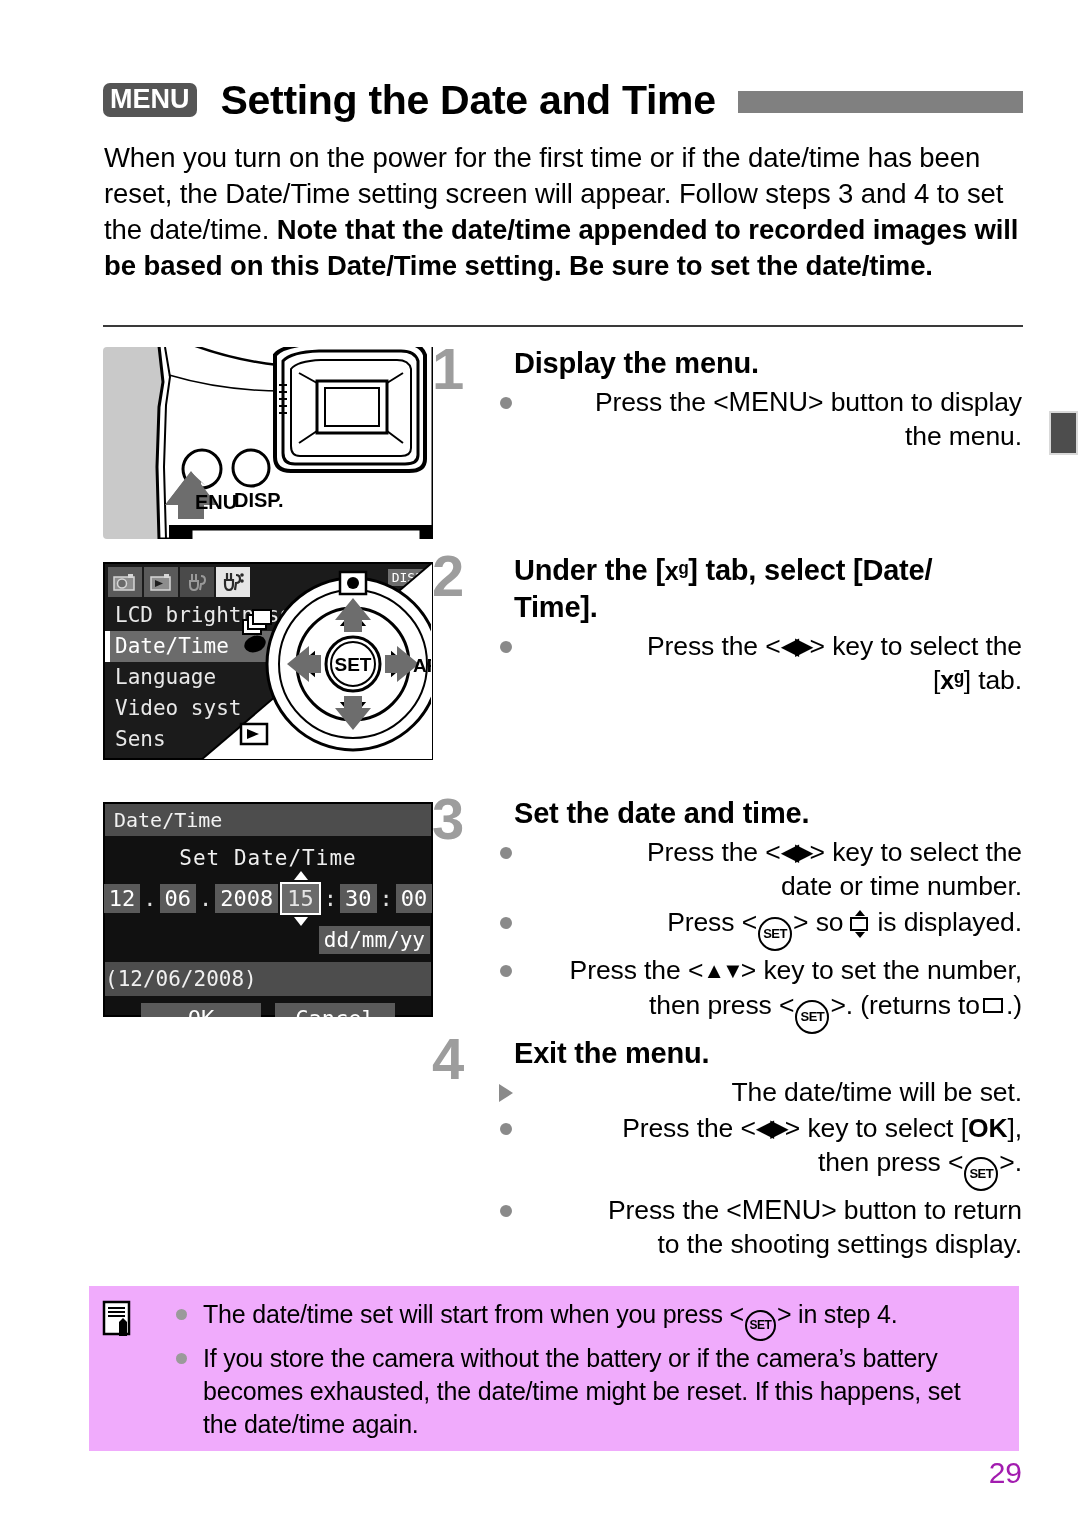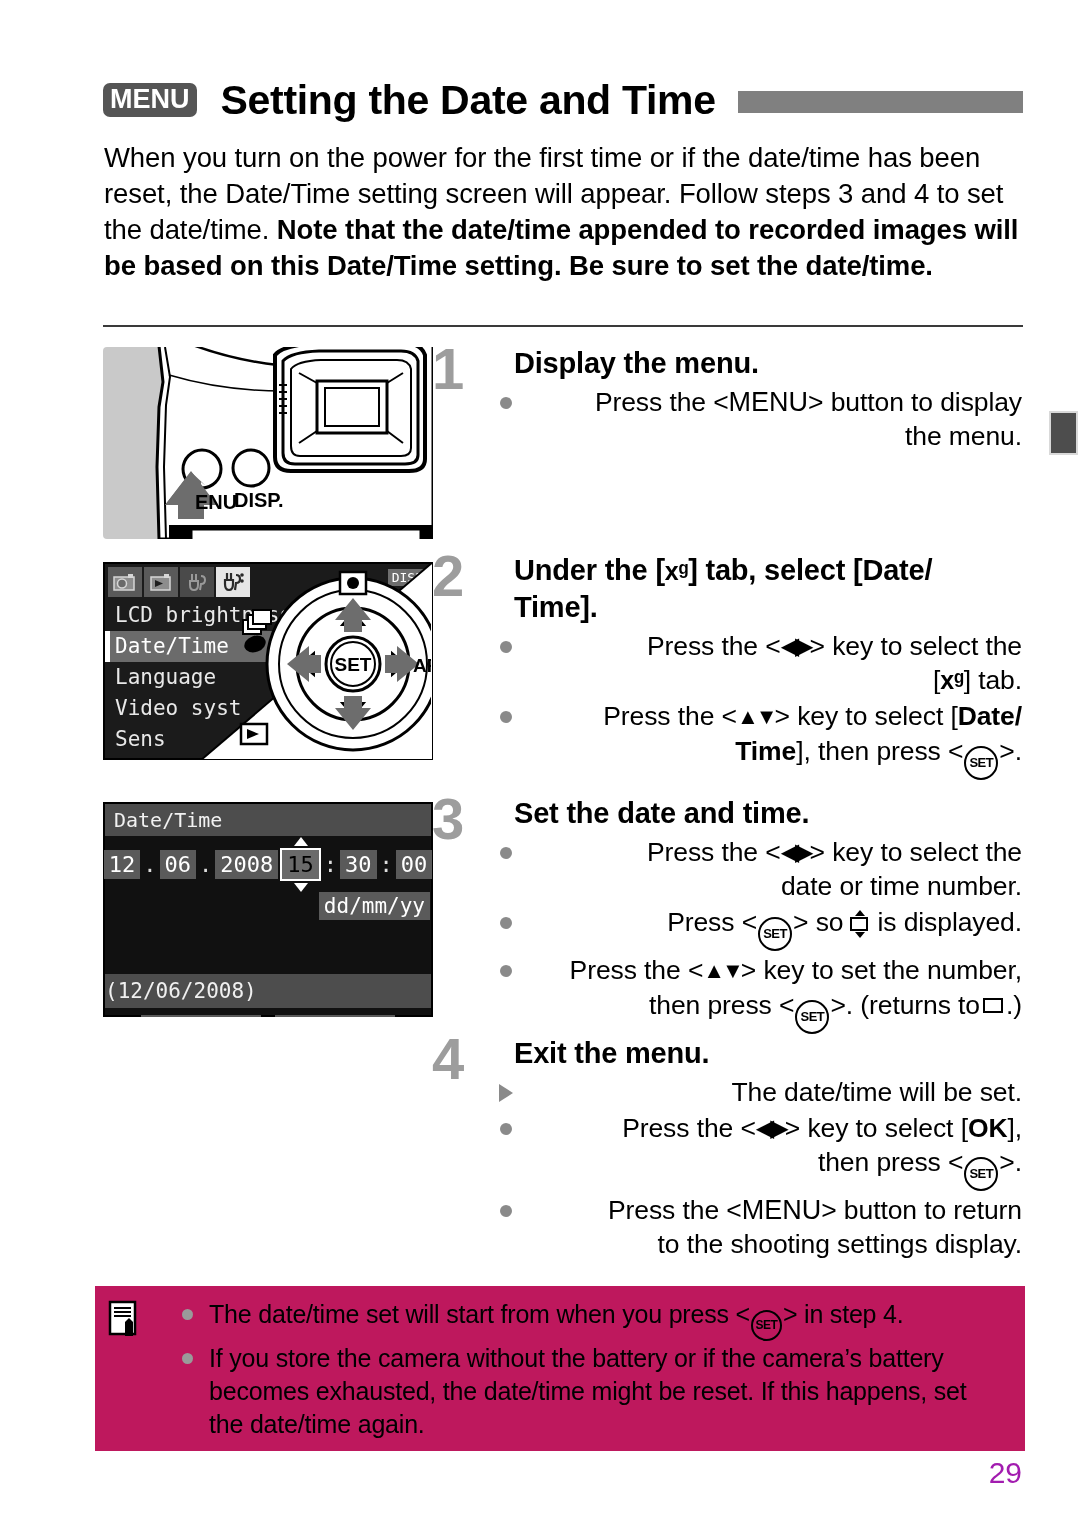--- a/index.html
+++ b/index.html
@@ -153,21 +153,21 @@
   }
   .dt-body { position:relative; height:126px; background:#111; }
   .dt-sub { text-align:center; font-size:21px; padding-top:10px; letter-spacing:1px;}
   .dt-fields {
     display:flex; align-items:center; justify-content:center;
     margin-top:12px; font-size:22px; gap:0px;
   }
   .chip { background:#5a5a5a; color:#fff; padding:2px 5px; margin:0 1px; }
   .sep { padding:0 2px; color:#ddd; }
   .chip-sel {
-    background:#6a6a6a; color:#000000; padding:2px 5px; margin:0 1px;
+    background:#6a6a6a; color:#e5e5e5; padding:2px 5px; margin:0 1px;
     border:2px solid #ffffff; position:relative;
   }
   .arrow-up, .arrow-dn {
     position:absolute; left:50%; transform:translateX(-50%);
     width:0; height:0; border-left:7px solid transparent; border-right:7px solid transparent;
   }
   .arrow-up { top:-13px; border-bottom:9px solid #ffffff; }
   .arrow-dn { bottom:-13px; border-top:9px solid #ffffff; }
   .dt-format { text-align:right; margin-top:13px; }
   .dt-format .chip { font-size:21px; }
@@ -243,23 +243,23 @@
 
   
   .edge-tab {
     position:absolute; left:1049px; top:411px;
     width:29px; height:44px; background:#4d4d4d;
     border:2px solid #d9d9d9; box-sizing:border-box;
   }
 
   
   .note {
-    position:absolute; left:95px; top:1286px;
+    position:absolute; left:89px; top:1286px;
     width:930px; height:165px;
-    background:#be185d;
+    background:#f0abfc;
   }
   .note-icon {
     position:absolute; left:13px; top:14px; width:32px; height:38px;
   }
   .note-list { position:absolute; left:82px; top:12px; right:18px; }
   .note-row {
     position:relative; padding-left:32px;
     font-size:25px; line-height:33px; margin-bottom:1px;
     letter-spacing:-0.2px;
   }
@@ -414,20 +414,21 @@
       <rect x="6" y="156" width="26" height="20" fill="#ffffff" stroke="#000" stroke-width="2.5"></rect>
       <path d="M12 161 L24 166 L12 171 Z" fill="#000"></path>
     </svg>
   </div>
 </div>
 
 <div class="fig" id="fig-datetime">
   <div class="dt">
     <div class="dt-title">Date/Time</div>
     <div class="dt-body">
+      <div class="dt-sub">Set Date/Time</div>
       <div class="dt-fields">
         <span class="chip">12</span>
         <span class="sep">.</span>
         <span class="chip">06</span>
         <span class="sep">.</span>
         <span class="chip">2008</span>
         <span style="width:24px;display:inline-block"></span>
         <span class="chip-sel">
           <span class="arrow-up"></span>
           <span>15</span>
@@ -467,25 +468,20 @@
   <div class="step-head">
     <span>Under the [</span><span class="tab-glyph">xᵍ</span><span>] tab, select [Date/</span><br>
     <span>Time].</span>
   </div>
   <div class="step-body">
     <div class="bullet-row">
       <span class="dot"></span>
       <span>Press the &lt;</span><span class="lr-glyph">◀▶</span><span>&gt; key to select the</span><br>
       <span>[</span><span class="tab-glyph">xᵍ</span><span>] tab.</span>
     </div>
-    <div class="bullet-row">
-      <span class="dot"></span>
-      <span>Press the &lt;</span><span class="ud-glyph">▲▼</span><span>&gt; key to select [</span><b>Date/</b><br>
-      <b>Time</b><span>], then press &lt;</span><span class="set-glyph">SET</span><span>&gt;.</span>
-    </div>
   </div>
 </div>
 
 <div class="step" style="top:795px;">
   <div class="step-num">3</div>
   <div class="step-head">Set the date and time.</div>
   <div class="step-body">
     <div class="bullet-row">
       <span class="dot"></span>
       <span>Press the &lt;</span><span class="lr-glyph">◀▶</span><span>&gt; key to select the</span><br>

